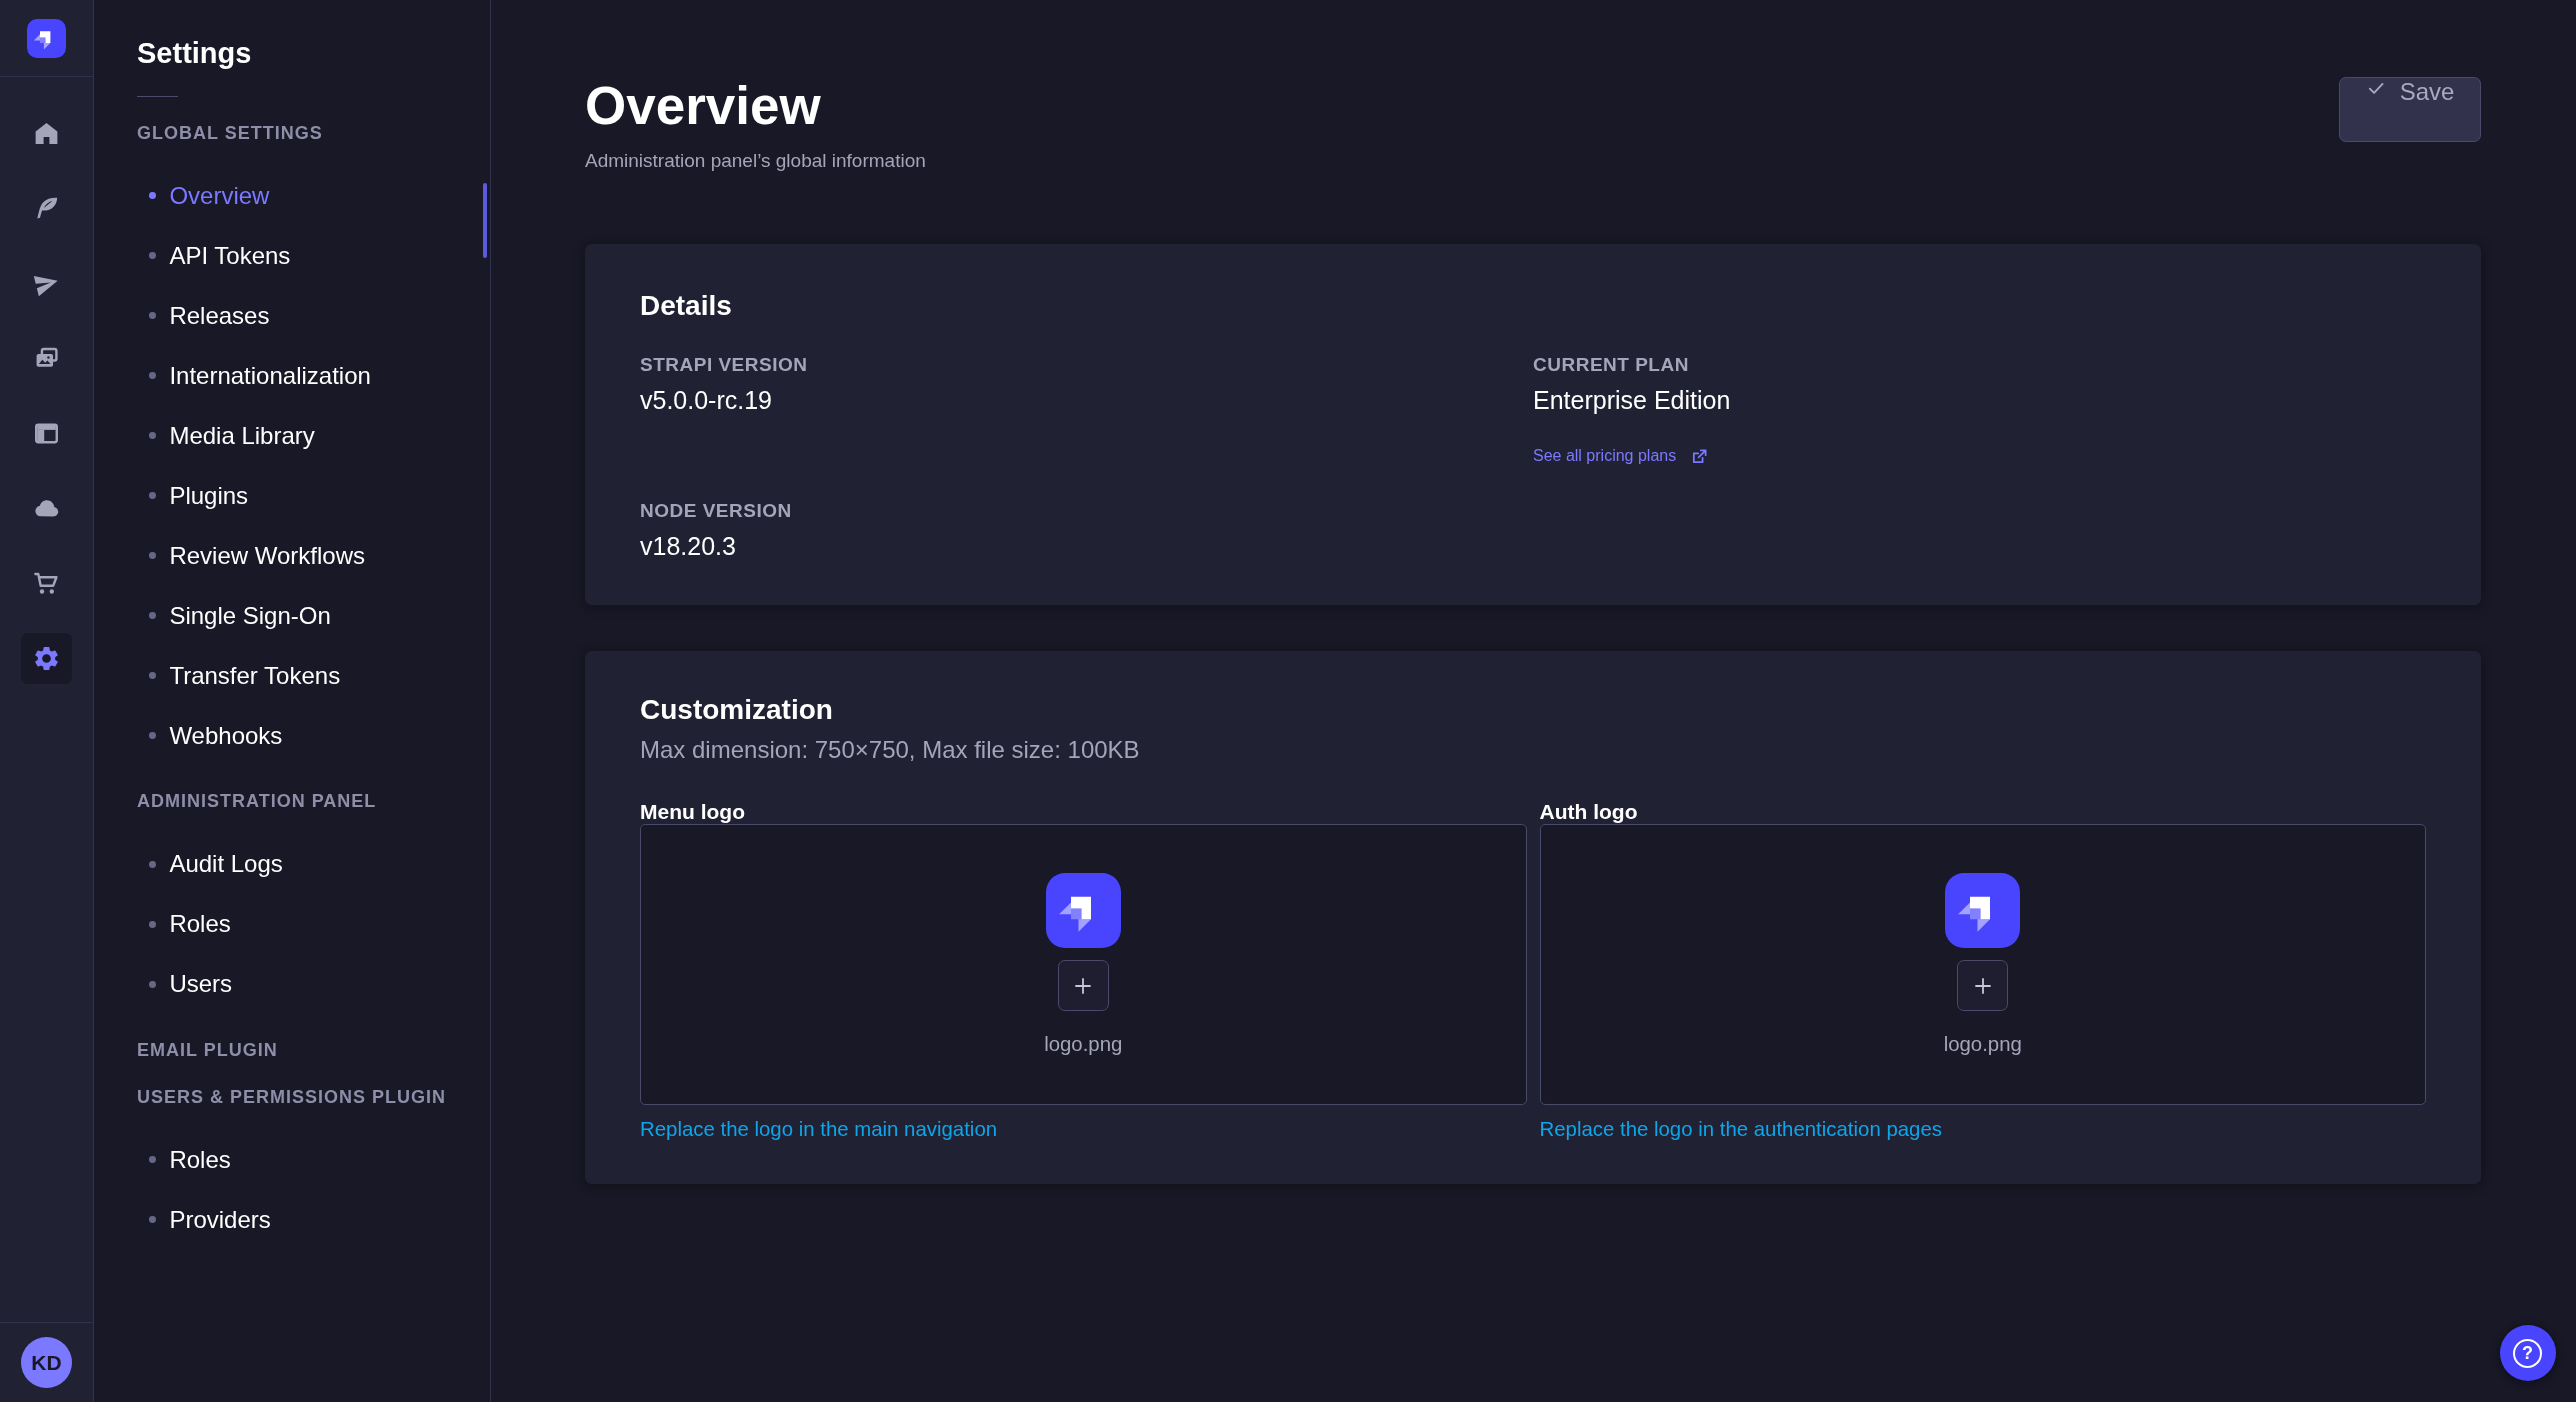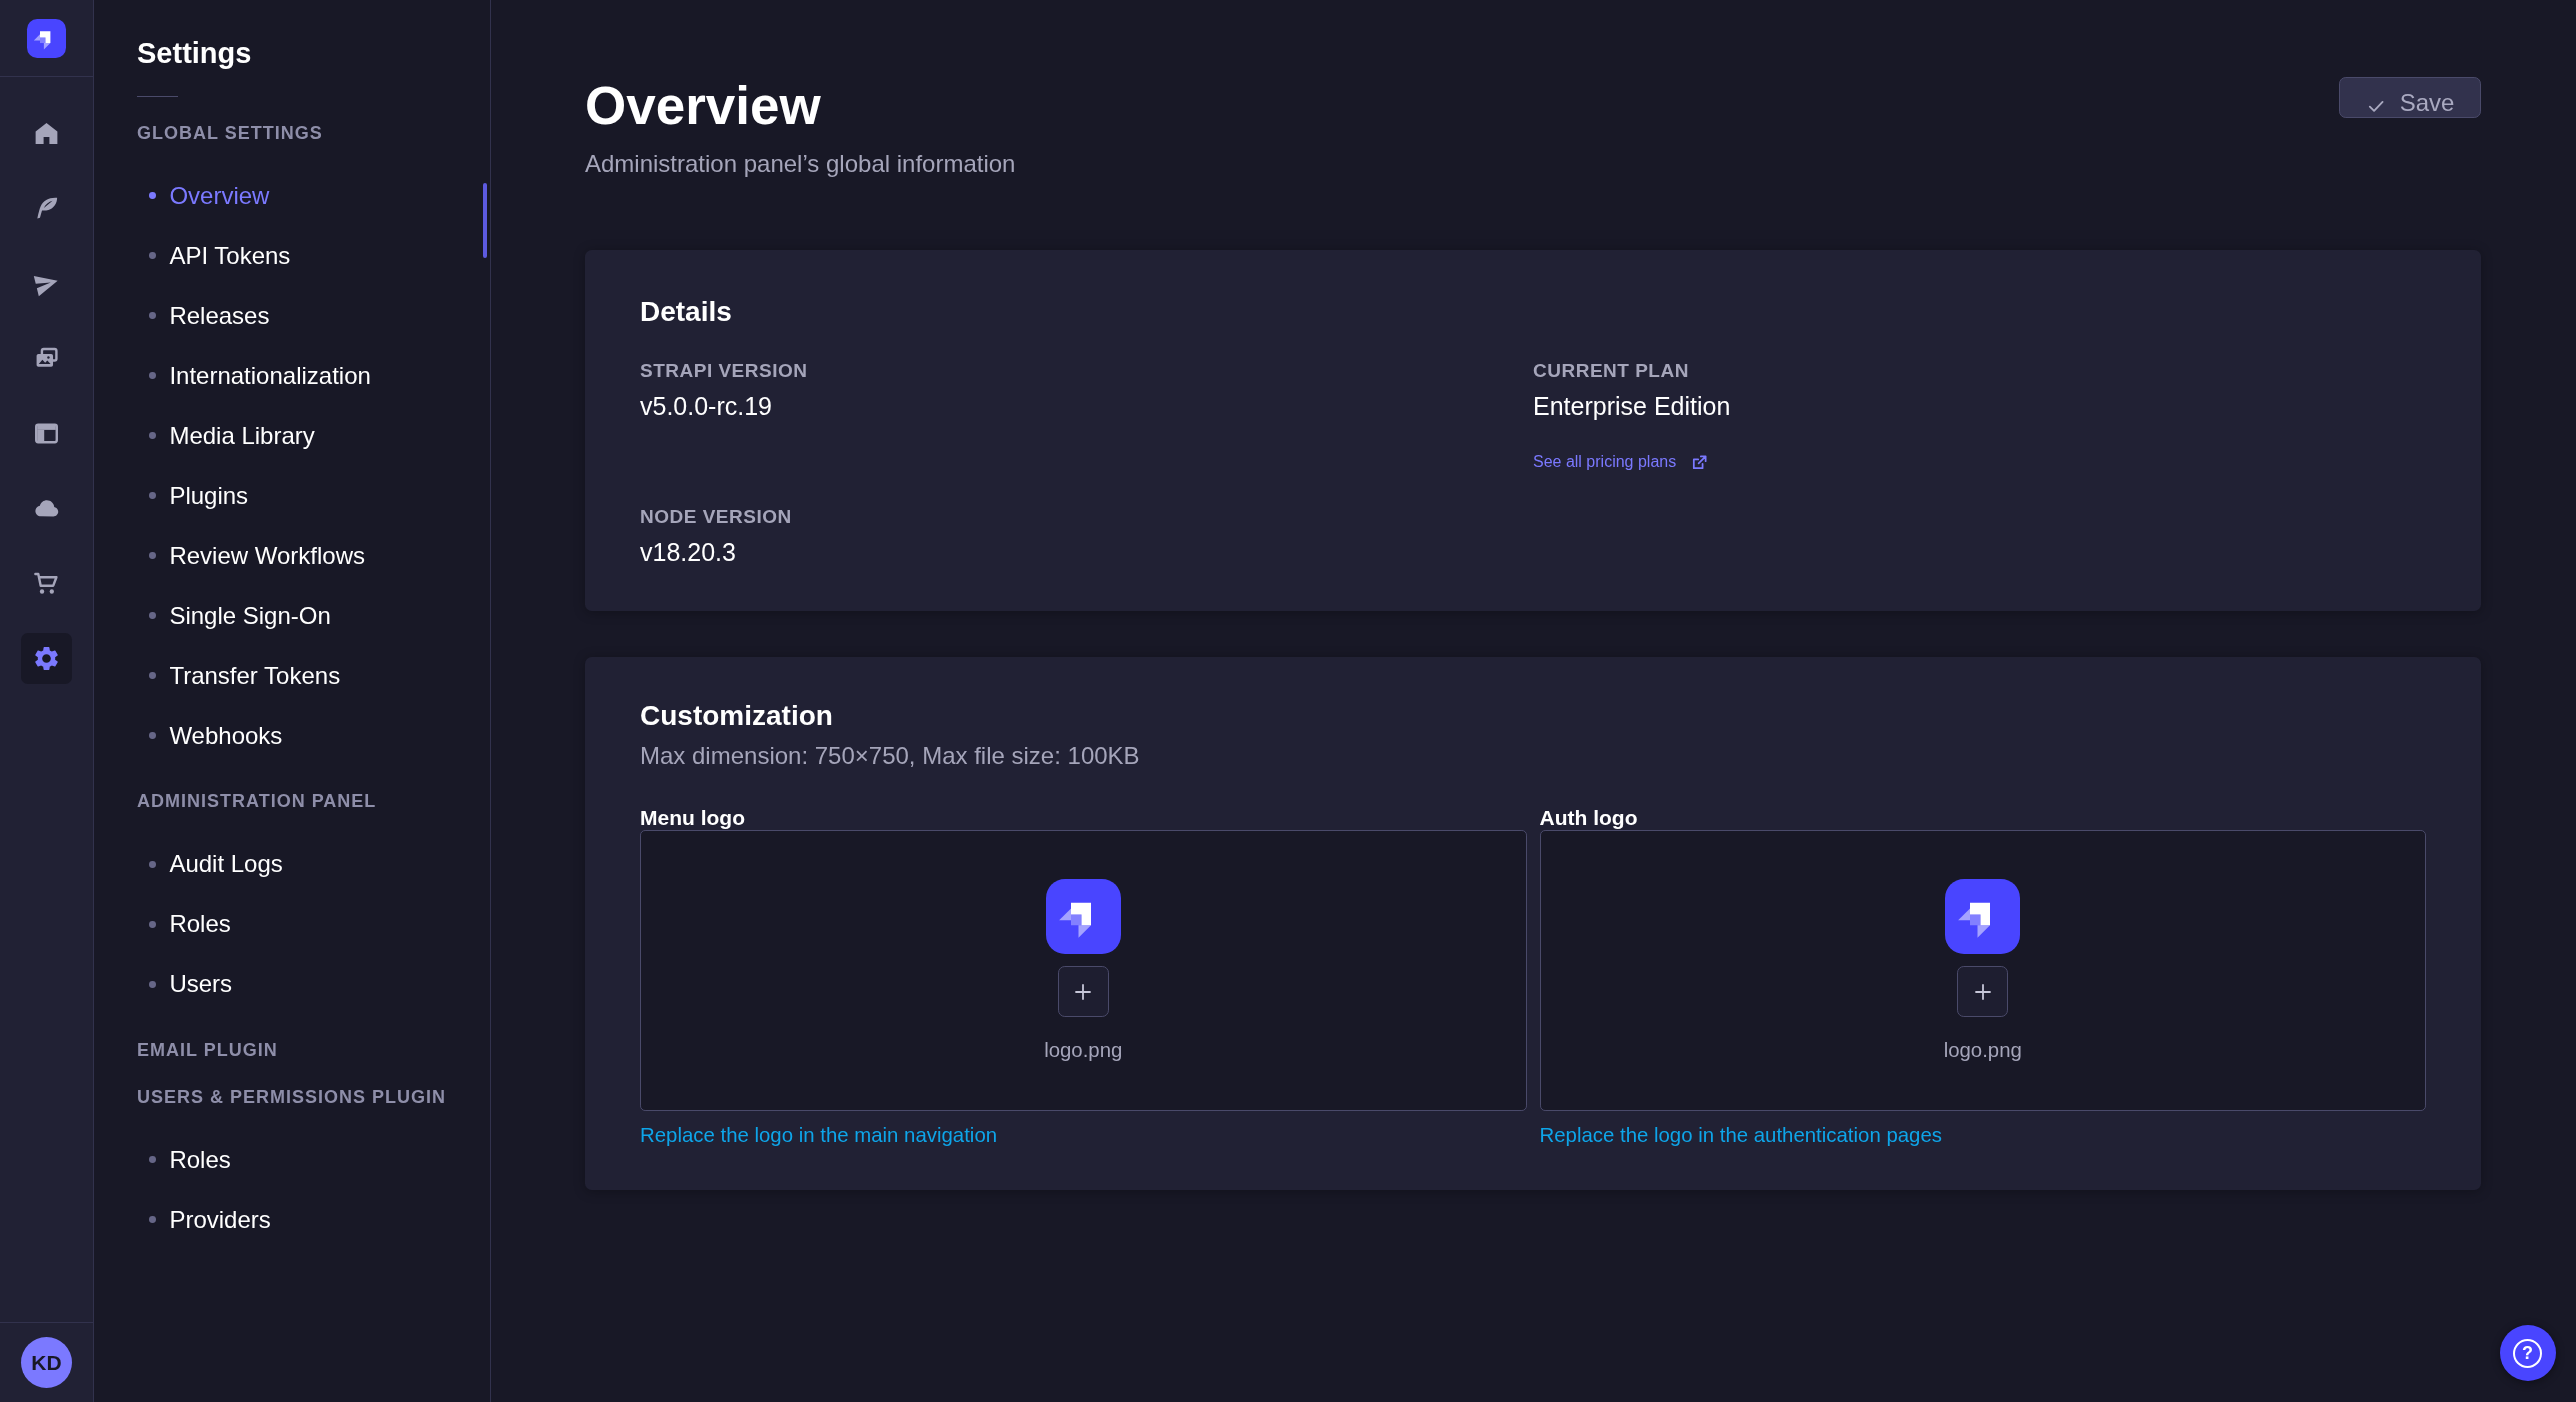--- a/index.html
+++ b/index.html
@@ -38,22 +38,22 @@
   .subnav-item { height:60px; display:flex; align-items:center; padding-left:55px; gap:13.6px;
     font-size:24px; color:#ffffff; cursor:pointer; }
   .bullet { width:6.8px; height:6.8px; border-radius:50%; background:#666687; flex-shrink:0; }
   .subnav-item.active { color:#7b79ff; }
   .subnav-item.active .bullet { background:#7b79ff; }
 
   
   .main { flex:1; position:relative; padding:0 95px 0 94px; background:#181826; overflow:hidden; }
   .main-header { display:flex; justify-content:space-between; align-items:flex-start; padding-top:75px; }
   .page-title { margin:0; font-size:53px; font-weight:700; color:#ffffff; }
-  .page-subtitle { margin:13.6px 0 0; font-size:24px; color:#a5a5ba; }
-  .save-btn { display:flex; align-items:flex-end; gap:13.6px; height:41px; padding:0 25.6px; margin-top:1.7px;
+  .page-subtitle { margin:13.6px 0 0; font-size:19px; color:#a5a5ba; }
+  .save-btn { display:flex; align-items:flex-start; gap:13.6px; height:65px; padding:0 25.6px; margin-top:1.7px;
     background:#32324d; border:0.9px solid #4a4a6a; border-radius:6.8px; color:#a9a9c0; font-size:24px;
     font-family:inherit; cursor:pointer; }
   .save-btn svg { width:20.4px; height:20.4px; }
 
   .card { background:#212134; border-radius:6.8px; box-shadow:0 1.7px 12px rgba(0,0,0,.28);
     padding:46px 55px 44px; margin-top:72px; }
   .card-title { margin:0; font-size:28px; font-weight:600; color:#ffffff; }
 
   .details-grid { display:grid; grid-template-columns:1fr 1fr; margin-top:32px; }
   .field-label { font-size:19px; font-weight:600; letter-spacing:0.5px; color:#a5a5ba; }

